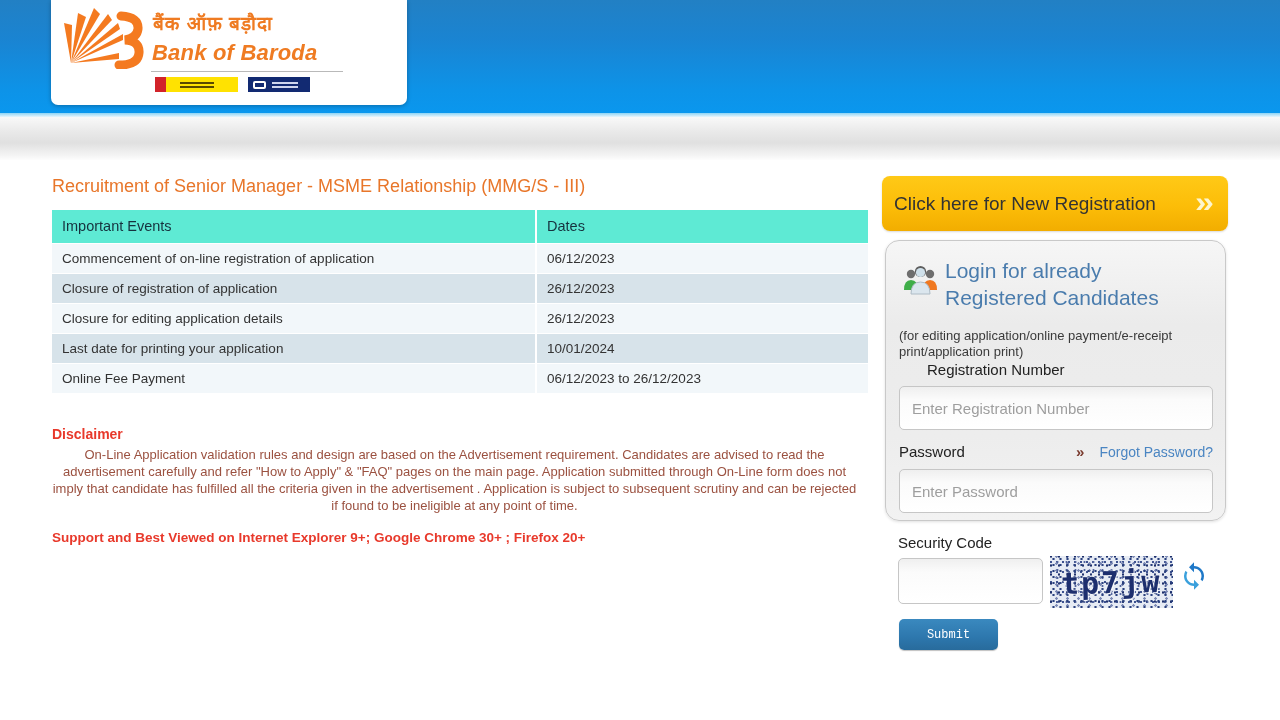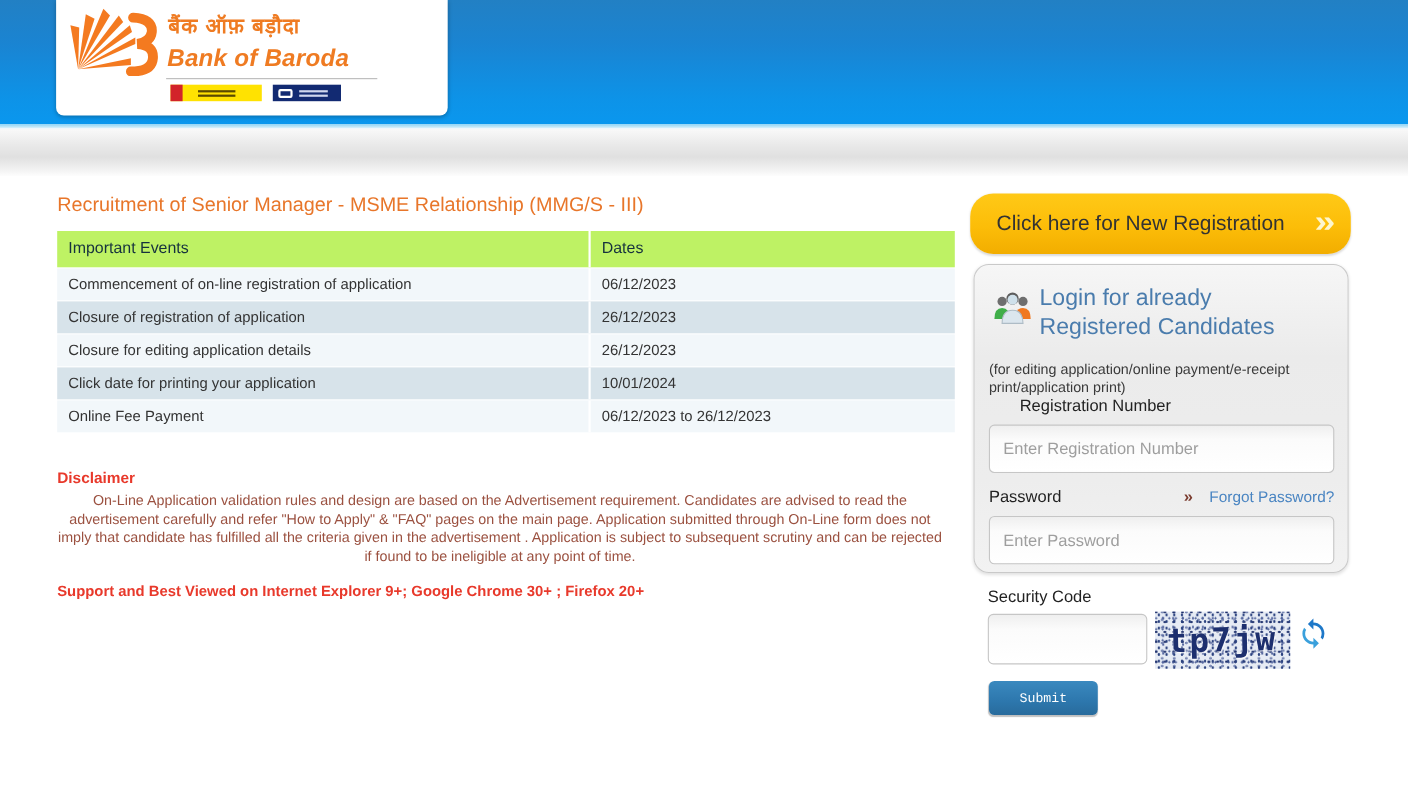--- a/index.html
+++ b/index.html
@@ -30,36 +30,36 @@
   .micro-lines i { display:block; width:34px; height:2px; background:#5a4a00; margin:2px 0; }
   .banner-navy { position:absolute; left:197px; top:77px; width:62px; height:15px; background:#122a72;
     display:flex; align-items:center; }
   .banner-navy .white-mark { width:13px; height:8px; border:2px solid #fff; border-radius:2px; margin-left:5px; }
   .banner-navy .micro-lines i { width:26px; background:#cfd6ee; height:2px; margin:2px 0 2px 6px; }
 
   
   .page-title { position:absolute; left:52px; top:176px; font-size:18px; color:#e8762a; }
 
   .events-table { position:absolute; left:52px; top:210px; width:816px; font-size:13.5px; color:#333; }
-  .t-head { display:flex; background:#bef264; height:33px; line-height:33px; font-size:14.5px;
+  .t-head { display:flex; background:#5eead4; height:33px; line-height:33px; font-size:14.5px;
     color:#16323e; font-weight:500; }
   .t-row { display:flex; height:29px; line-height:29px; margin-top:1px; background:#f2f7fa; }
   .t-row.alt { background:#d7e3ea; }
   .c1 { width:485px; padding-left:10px; border-right:2px solid #fff; }
   .c2 { flex:1; padding-left:10px; }
 
   .disclaimer-heading { position:absolute; left:52px; top:426px; font-size:14px; font-weight:bold; color:#e8392b; }
   .disclaimer-body { position:absolute; left:52px; top:446px; width:805px; font-size:13px;
     line-height:17px; color:#9b5140;text-align:center; }
   .support-note { position:absolute; left:52px; top:530px; font-size:13.5px; font-weight:bold; color:#e8392b; }
 
   
   .new-reg-btn { position:absolute; left:882px; top:176px; width:346px; height:55px; border:none;
-    border-radius:21px; background:linear-gradient(180deg,#ffc917 0%, #fcbd08 55%, #f2ad00 100%);
-    display:flex; align-items:center; justify-content:space-between; padding:0 14px 0 24px; cursor:pointer;
+    border-radius:8px; background:linear-gradient(180deg,#ffc917 0%, #fcbd08 55%, #f2ad00 100%);
+    display:flex; align-items:center; justify-content:space-between; padding:0 14px 0 12px; cursor:pointer;
     box-shadow:0 1px 2px rgba(0,0,0,.15); }
   .new-reg-btn .label { font-size:19px; color:#333; }
   .new-reg-btn .chev { font-size:34px; line-height:30px; color:#fdf6cf; font-weight:bold;
     transform:scaleY(.85); padding-bottom:6px; }
 
   .login-panel { position:absolute; left:885px; top:240px; width:341px; height:281px;
     border:1px solid #c9c9c9; border-radius:14px;
     background:linear-gradient(180deg,#f6f6f6 0%, #ebebeb 30%, #ededed 70%, #f2f2f2 100%);
     box-shadow:0 1px 3px rgba(0,0,0,.12); }
   .login-head { position:absolute; left:16px; top:16px; display:flex; }
@@ -158,21 +158,21 @@
     </div>
     <div class="t-row alt">
       <div class="c1">Closure of registration of application</div>
       <div class="c2">26/12/2023</div>
     </div>
     <div class="t-row">
       <div class="c1">Closure for editing application details</div>
       <div class="c2">26/12/2023</div>
     </div>
     <div class="t-row alt">
-      <div class="c1">Click date for printing your application</div>
+      <div class="c1">Last date for printing your application</div>
       <div class="c2">10/01/2024</div>
     </div>
     <div class="t-row">
       <div class="c1">Online Fee Payment</div>
       <div class="c2">06/12/2023 to 26/12/2023</div>
     </div>
   </div>
 
   <div class="disclaimer-heading">Disclaimer</div>
   <div class="disclaimer-body">On-Line Application validation rules and design are based on the Advertisement requirement. Candidates are advised to read the advertisement carefully and refer "How to Apply" &amp; "FAQ" pages on the main page. Application submitted through On-Line form does not imply that candidate has fulfilled all the criteria given in the advertisement . Application is subject to subsequent scrutiny and can be rejected if found to be ineligible at any point of time.</div>

